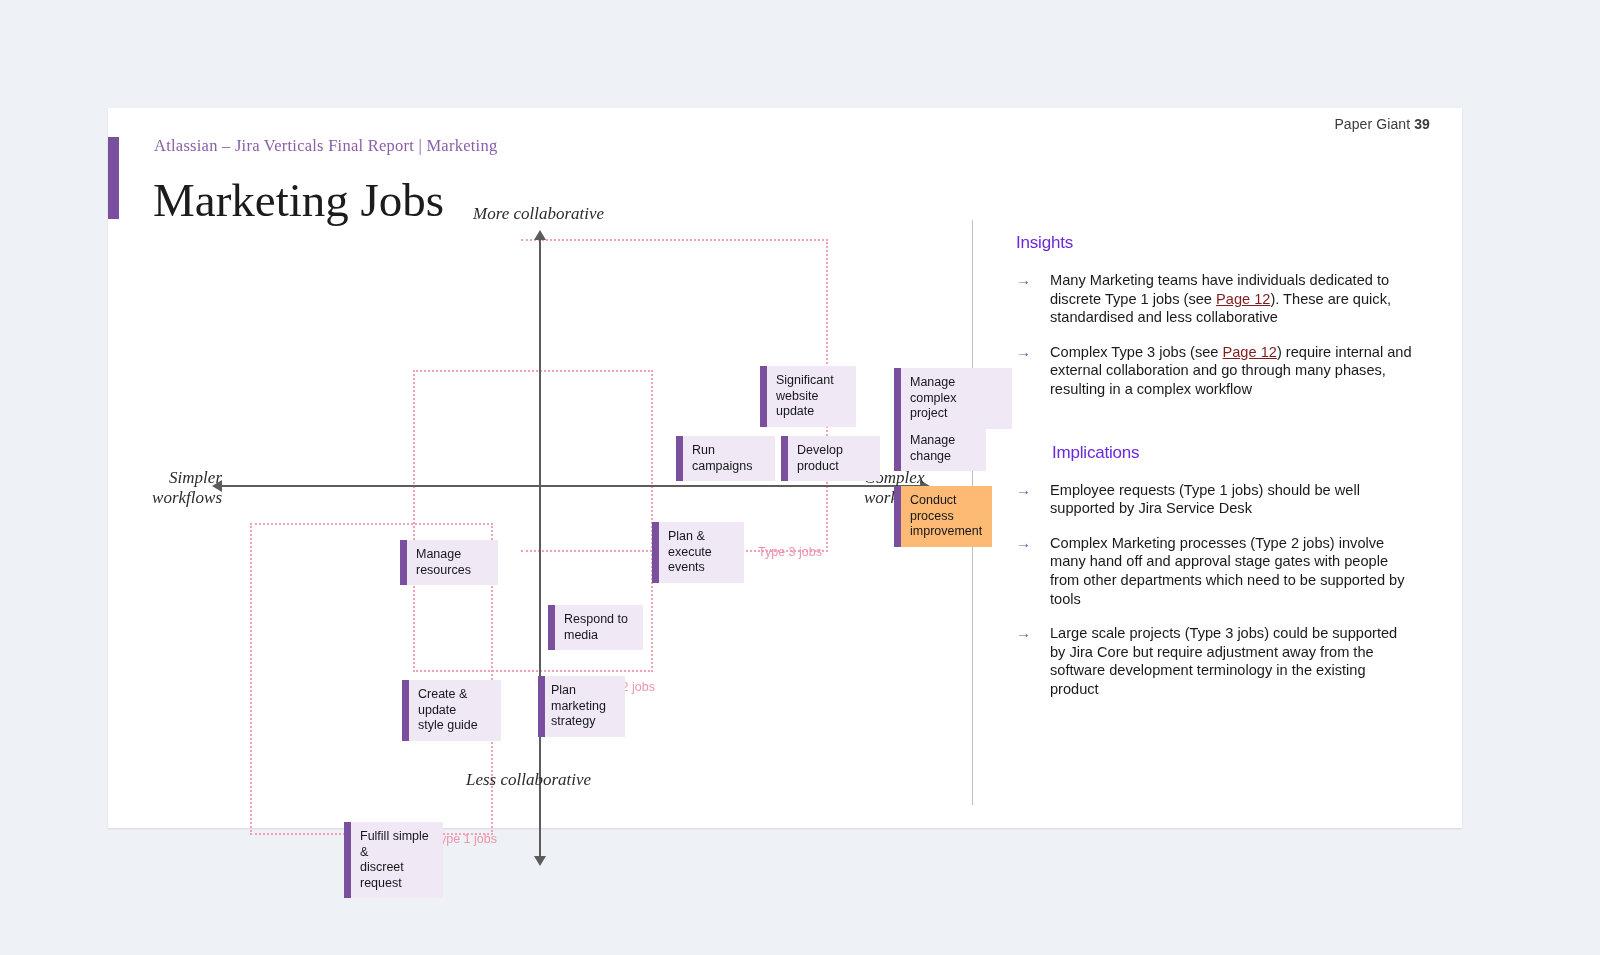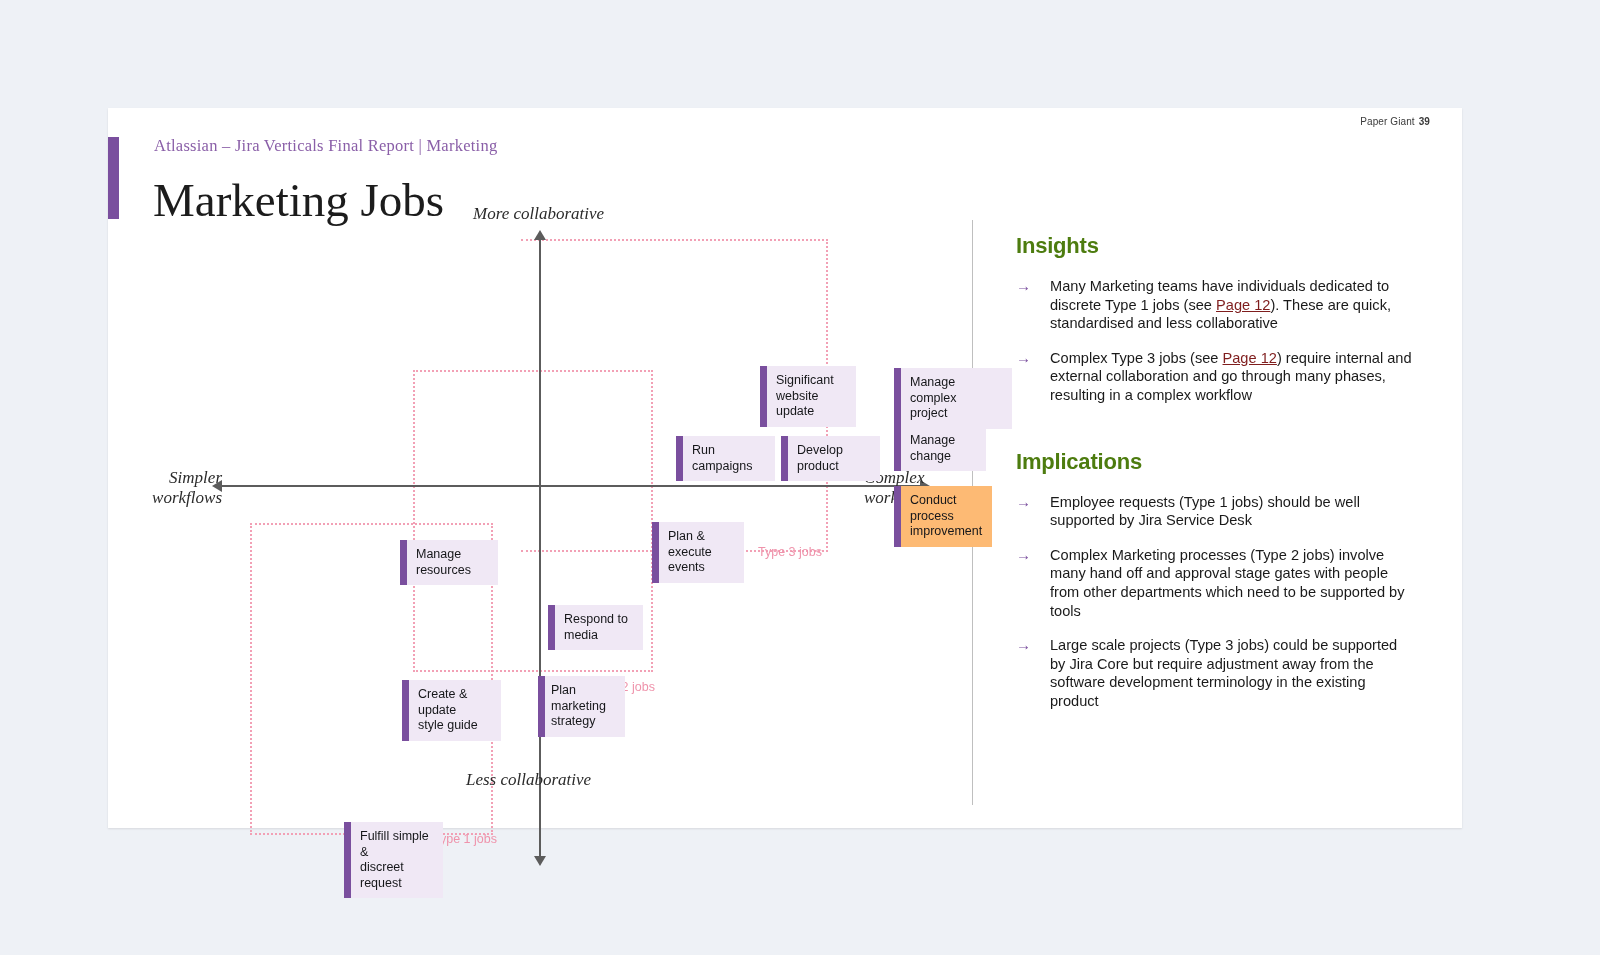--- a/index.html
+++ b/index.html
@@ -24,21 +24,21 @@
     left: 108px; top: 108px;
     width: 1354px; height: 720px;
     background: #ffffff;
     box-shadow: 0 1px 2px rgba(0,0,0,0.10);
   }
 
   
   .paper-giant {
     position: absolute;
     right: 32px; top: 8px;
-    font-size: 10px;
+    font-size: 14px;
     color: #3b3b3b;
     letter-spacing: 0.1px;
     white-space: nowrap;
   }
   .paper-giant .pg-num { font-weight: bold; margin-left: 4px; }
 
   .accent-bar {
     position: absolute;
     left: 0px; top: 29px;
     width: 11px; height: 82px;
@@ -162,27 +162,27 @@
     white-space: nowrap;
   }
 
   
   .right-col {
     position: absolute;
     left: 908px; top: 125px;
     width: 400px;
   }
   .sec-head {
-    font-size: 22px;
-    font-weight: bold;
-    color: #4d7c0f;
+    font-size: 17px;
+    font-weight: normal;
+    color: #6d28d9;
     margin: 0 0 18px 0;
     letter-spacing: -0.2px;
   }
-  .sec-head.implications { margin-top: 44px; }
+  .sec-head.implications { margin-top: 44px; margin-left: 36px; }
 
   .bullets { margin: 0; padding: 0; list-style: none; }
   .bullets li {
     position: relative;
     padding-left: 34px;
     margin-bottom: 16px;
     font-size: 14.6px;
     line-height: 18.6px;
     color: #1a1a1a;
   }

